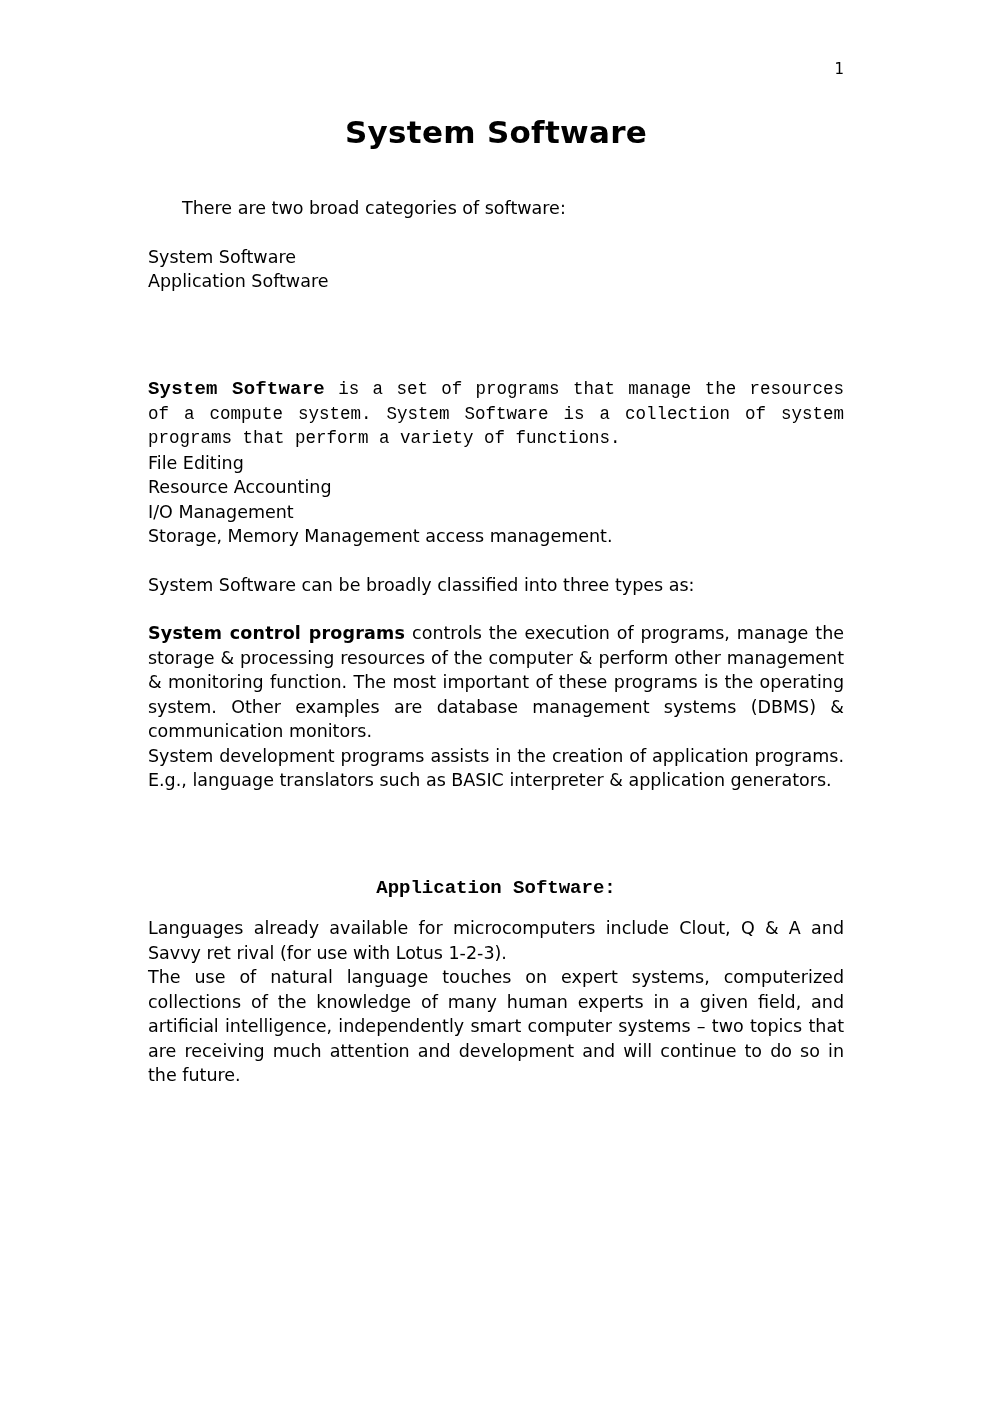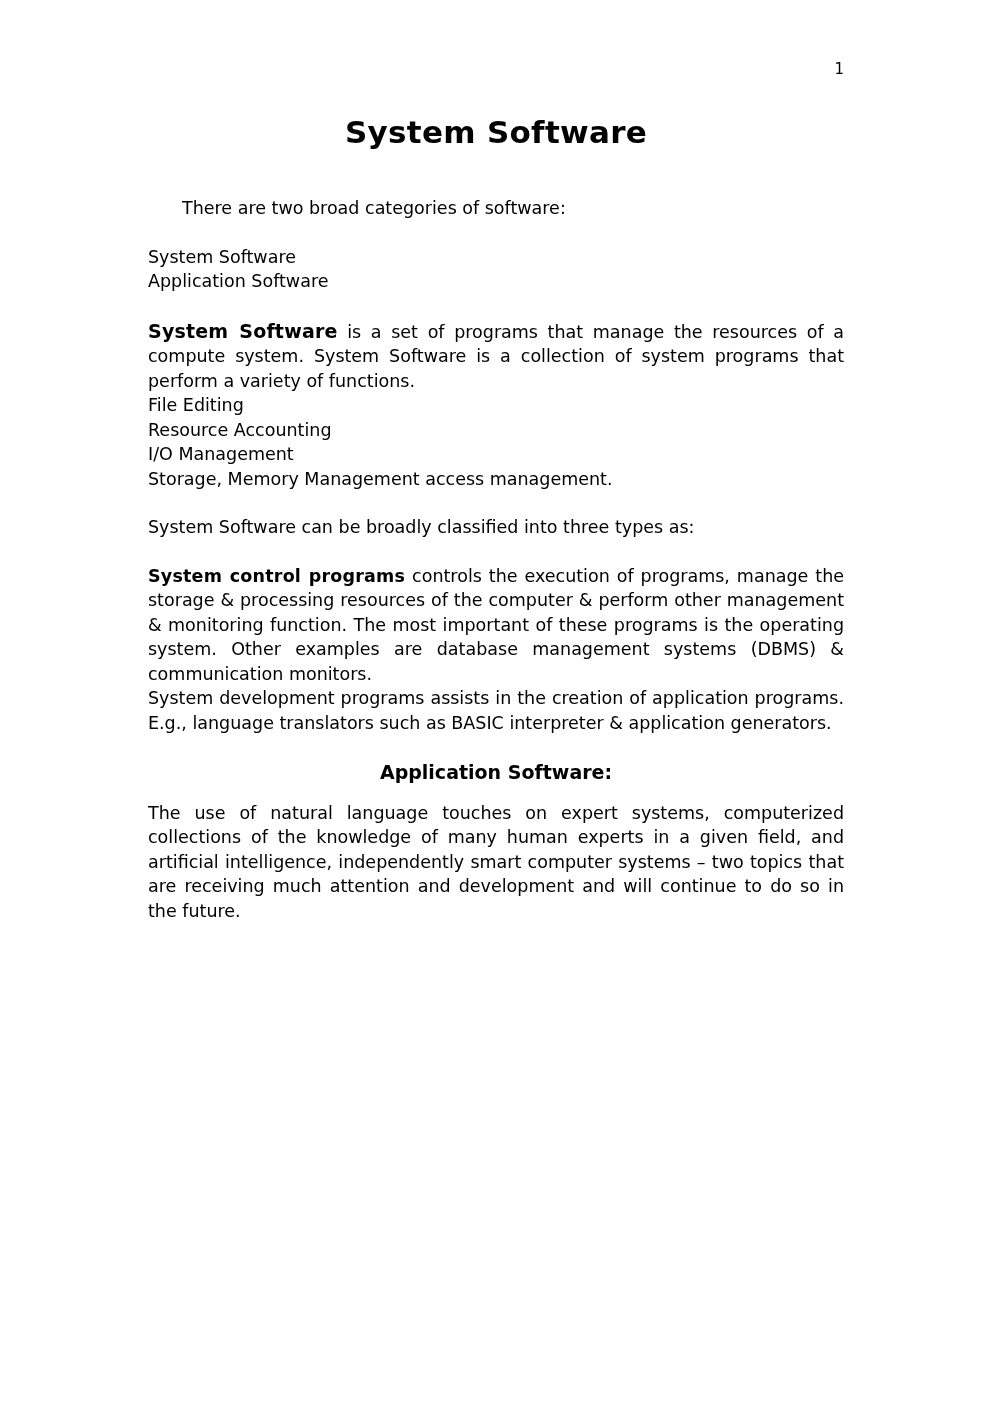--- a/index.html
+++ b/index.html
@@ -40,21 +40,21 @@
     margin: 0;
     font-size: 17.5px;
     line-height: 24.5px;
   }
   .justify {
     text-align: justify;
     text-align-last: left;
   }
   .space-before-md { margin-top: 24px; }
   .space-before-xl { margin-top: 46px; margin-left: 34px; }
-  .space-before-xxl { margin-top: 24px; }
+  .space-before-xxl { margin-top: 82px; font-family: Liberation Mono, monospace; }
   .section-head {
     font-size: 19px;
     font-weight: bold;
     line-height: 26px;
     text-align: center;
   }
   .inline-head {
     font-weight: bold;
     letter-spacing: 0.2px;
   }
@@ -89,15 +89,16 @@
     <span class="inline-head">System control programs</span><span> controls the execution of programs, manage the storage &amp; processing resources of the computer &amp; perform other management &amp; monitoring function. The most important of these programs is the operating system. Other examples are database management systems (DBMS) &amp; communication monitors.</span>
   </p>
 
 
   <p class="justify">
     <span>System development programs assists in the creation of application programs. E.g., language translators such as BASIC interpreter &amp; application generators.</span>
   </p>
 
   <h2 class="section-head space-before-xxl">Application Software:</h2>
 
+  <p class="justify">Languages already available for microcomputers include Clout, Q &amp; A and Savvy ret rival (for use with Lotus 1-2-3).</p>
   <p class="justify">The use of natural language touches on expert systems, computerized collections of the knowledge of many human experts in a given field, and artificial intelligence, independently smart computer systems – two topics that are receiving much attention and development and will continue to do so in the future.</p>
 
 </div>
 
 </body></html>

